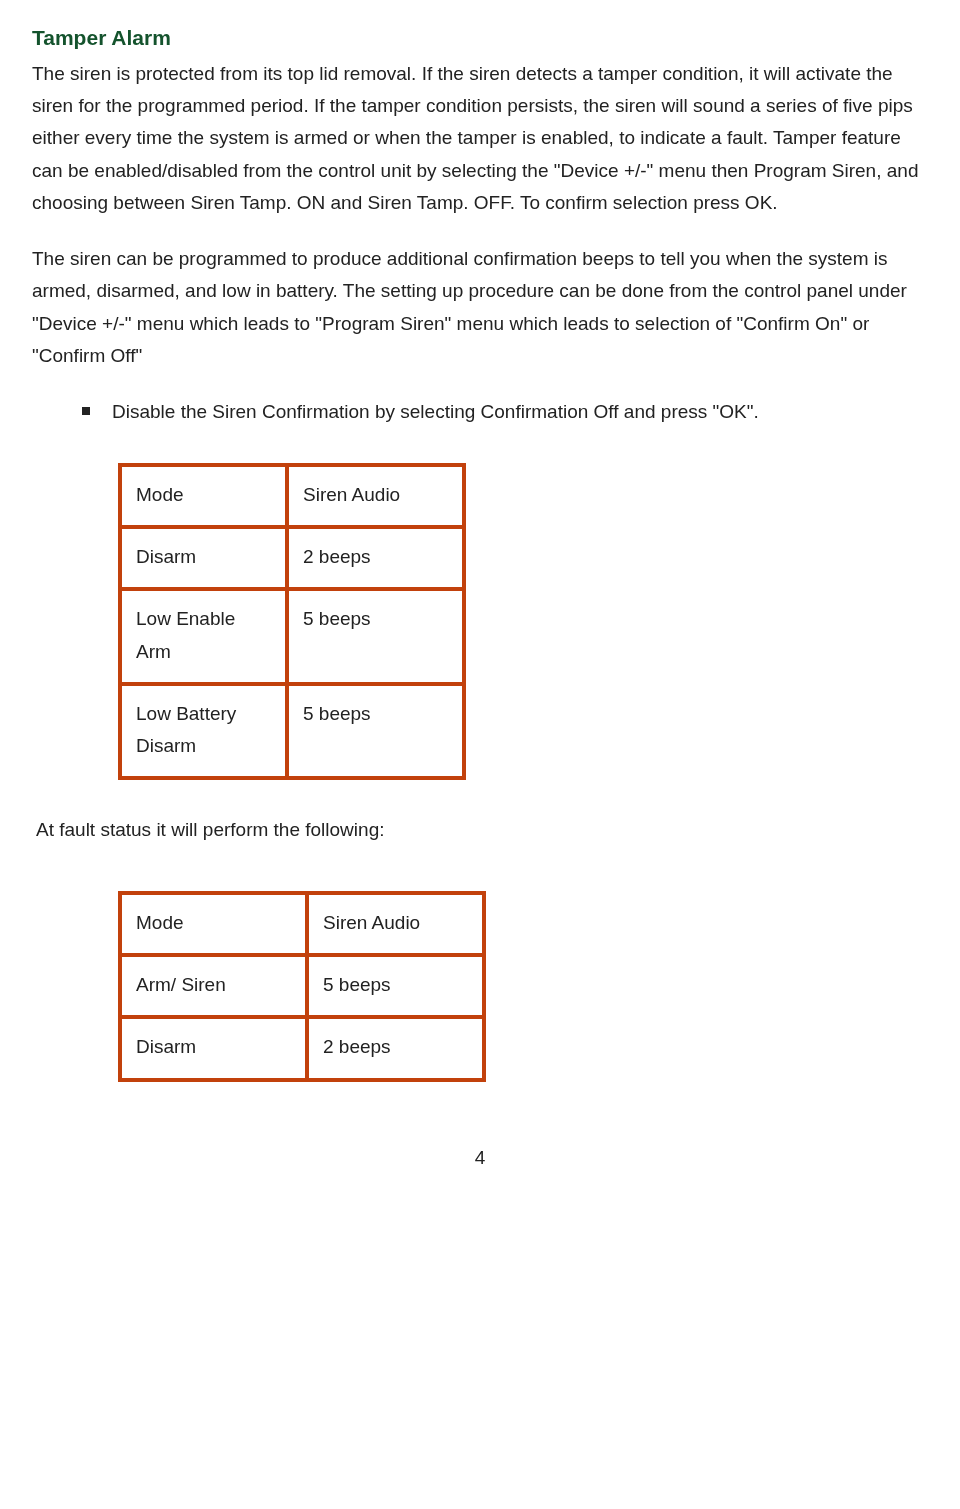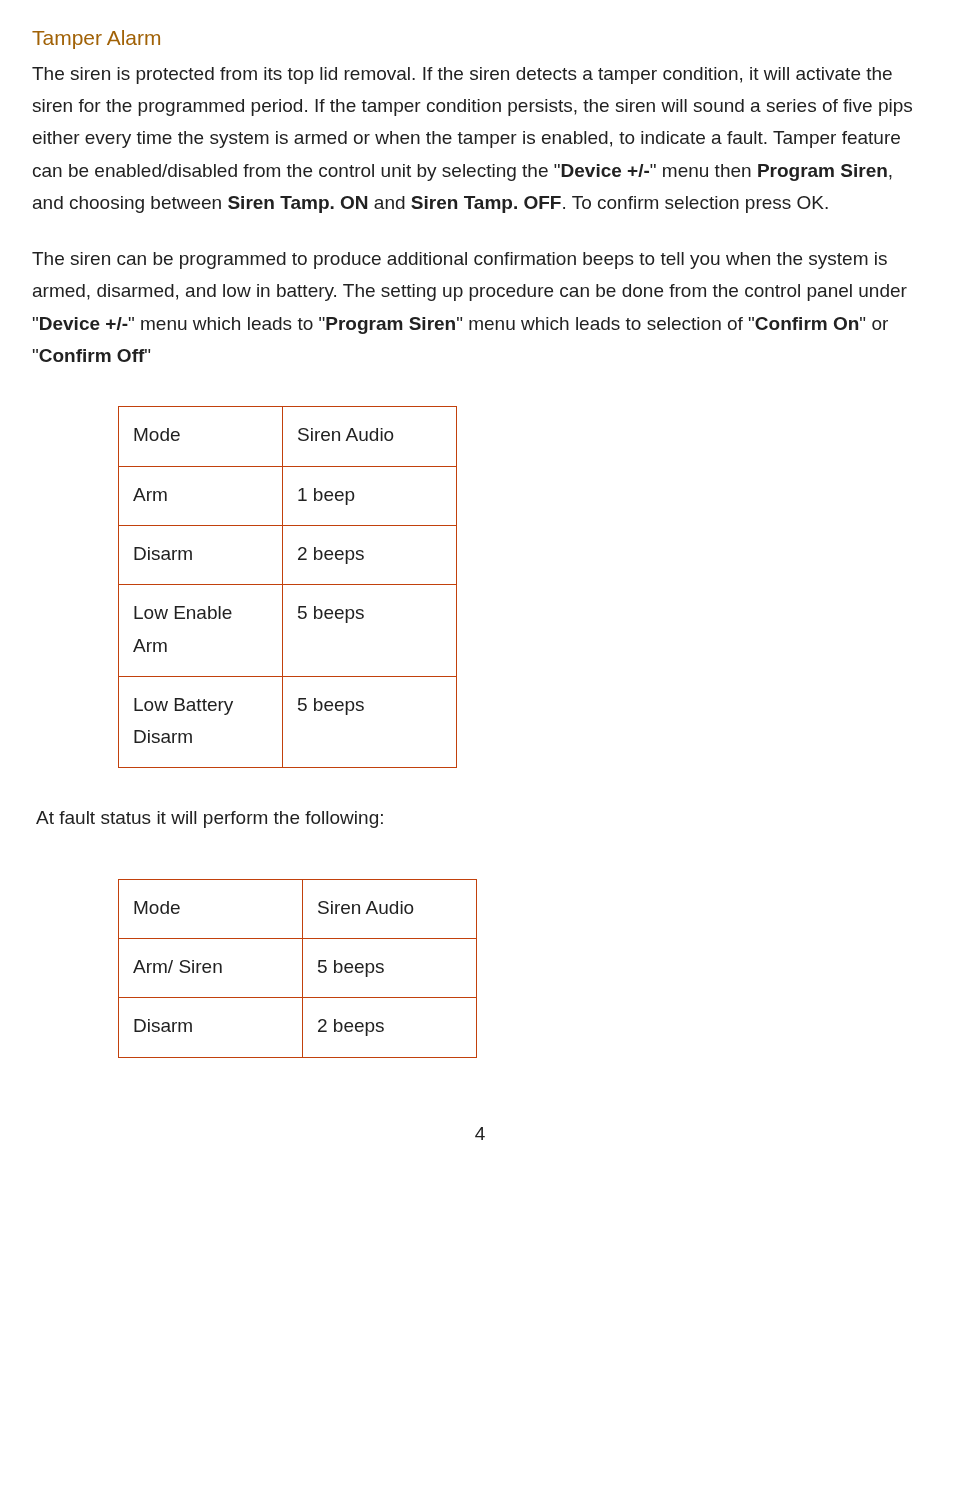--- a/index.html
+++ b/index.html
@@ -7,28 +7,28 @@
     font-size: 19px;
     color: #222;
     background: #fff;
     margin: 0;
     padding: 20px 32px 40px 32px;
     width: 960px;
     box-sizing: border-box;
     line-height: 1.7;
   }
   .heading {
-    color: #a16207;
-    font-weight: normal;
+    color: #14532d;
+    font-weight: bold;
     font-size: 21px;
     margin: 0 0 2px 0;
   }
   p { margin: 0 0 4px 0; }
   .block { margin-bottom: 24px; }
-  b { font-weight: bold; color: #222; }
+  b { font-weight: normal; color: #222; }
   ul.bullets {
     list-style: none;
     padding: 0;
     margin: 18px 0 34px 50px;
   }
   ul.bullets li {
     position: relative;
     padding-left: 30px;
     margin-bottom: 6px;
   }
@@ -40,21 +40,21 @@
     width: 8px;
     height: 8px;
     background: #222;
   }
   table.doc {
     border-collapse: collapse;
     margin-left: 86px;
     margin-bottom: 34px;
   }
   table.doc td {
-    border: 1px solid #c2410c;
+    border: 4px solid #c2410c;
     padding: 12px 14px 14px 14px;
     vertical-align: top;
     font-size: 19px;
   }
   .page-num {
     text-align: center;
     font-size: 19px;
     margin-top: 60px;
   }
   .between-text { margin: 24px 0 44px 4px; }
@@ -69,31 +69,30 @@
   </p>
 </div>
 
 <div class="block">
   <p>
     <span>The siren can be programmed to produce additional confirmation beeps to tell you when the system is armed, disarmed, and low in battery. The setting up procedure can be done from the control panel under "</span><b>Device +/-</b><span>" menu which leads to "</span><b>Program Siren</b><span>" menu which leads to selection of  "</span><b>Confirm On</b><span>" or "</span><b>Confirm Off</b><span>"</span>
   </p>
 </div>
 
 <ul class="bullets">
+  <li>
+    <span>Disable the Siren Confirmation by selecting </span><b>Confirmation Off</b><span> and press "</span><b>OK</b><span>".</span>
+  </li>
 </ul>
 
 <table class="doc">
   <tbody>
       <tr>
     <td style="width:135px">Mode</td>
     <td style="width:145px">Siren Audio</td>
-  </tr>
-  <tr>
-    <td>Arm</td>
-    <td>1 beep</td>
   </tr>
   <tr>
     <td>Disarm</td>
     <td>2 beeps</td>
   </tr>
   <tr>
     <td>Low Enable Arm</td>
     <td>5 beeps</td>
   </tr>
   <tr>

